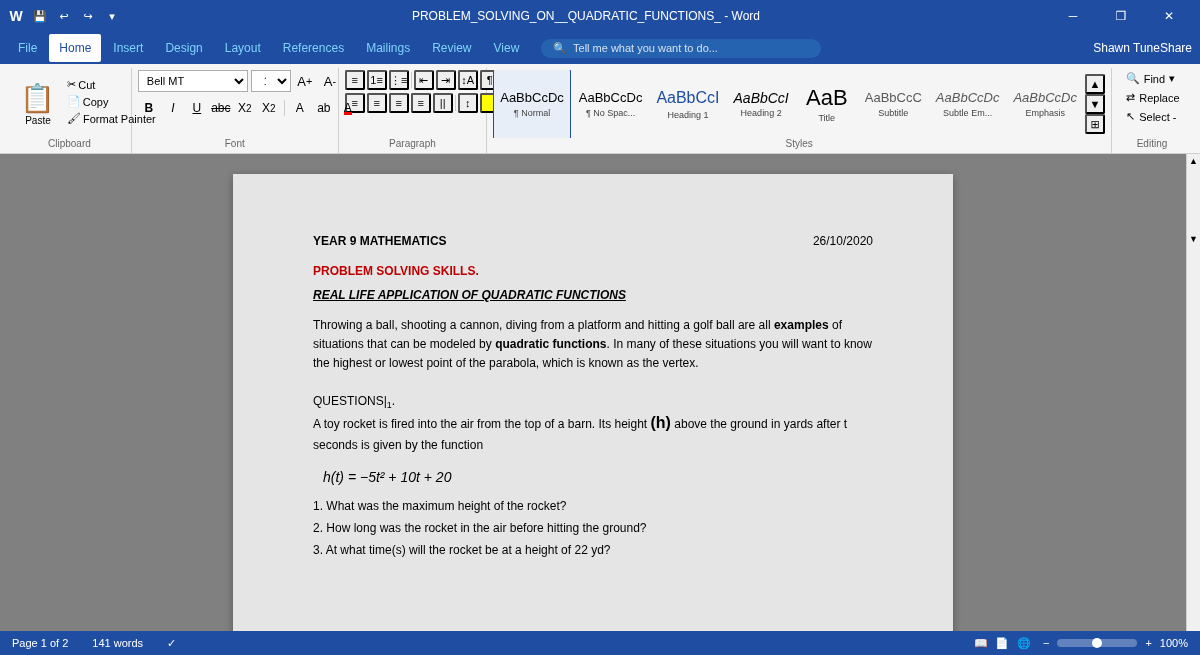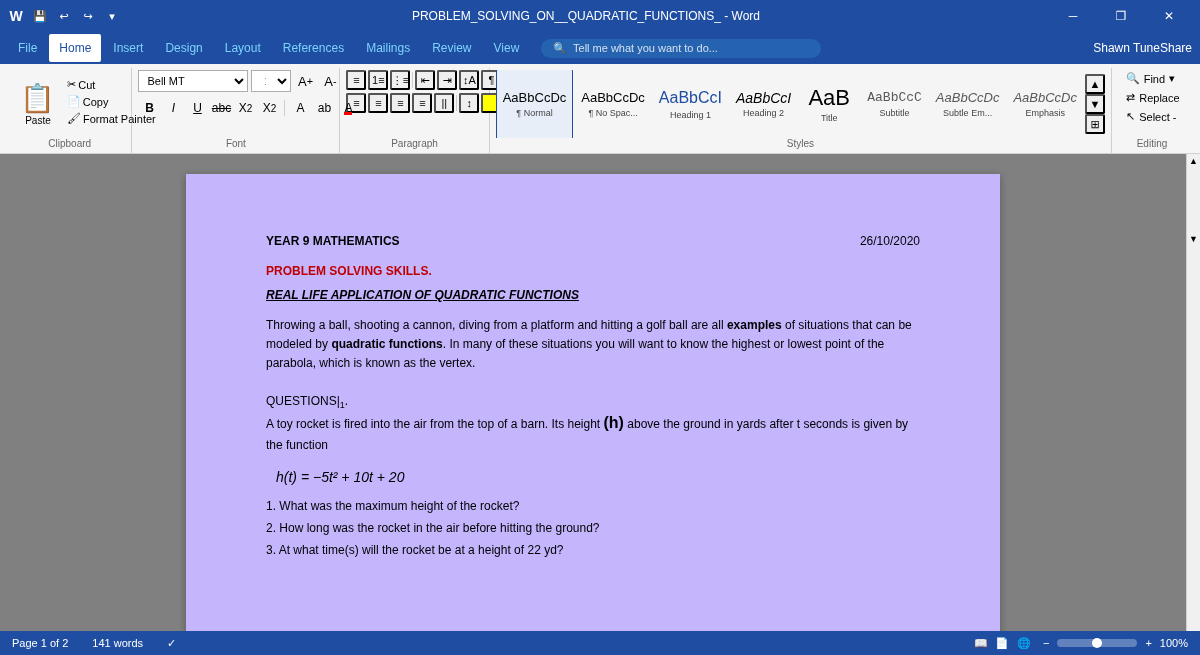--- a/index.html
+++ b/index.html
@@ -136,22 +136,22 @@
       font-size: 11px;
     }
     .style-item.normal { border: 1px solid #1e4da1; background: #e8eef8; }
     .style-preview { font-size: 16px; line-height: 1.2; }
     .style-label { font-size: 9px; color: #444; margin-top: 2px; }
 
     
     .editing-group { display: flex; flex-direction: column; gap: 2px; }
     .edit-btn { font-size: 11px; cursor: pointer; padding: 2px 8px; border-radius: 2px; display: flex; align-items: center; gap: 4px; white-space: nowrap; }
     .doc-page {
-      background: #c4b5fd;
-      width: 814px;
+      background: #e5e5e5;
+      width: 720px;
       min-height: 480px;
       padding: 60px 80px;
       box-shadow: 0 2px 8px rgba(0,0,0,0.3);
     }
 
     
     .doc-header { display: flex; justify-content: space-between; margin-bottom: 16px; }
     .doc-title-left { font-size: 12px; font-weight: bold; }
     .doc-date { font-size: 12px; }
     .doc-red { color: #c00000; font-weight: bold; font-size: 12px; margin-bottom: 10px; }
@@ -343,21 +343,21 @@
       </div>
       <div class="style-item">
         <div class="style-preview" style="font-size:14px; color:#000000; font-style:italic;">AaBbCcI</div>
         <div class="style-label">Heading 2</div>
       </div>
       <div class="style-item">
         <div class="style-preview" style="font-size:22px;">AaB</div>
         <div class="style-label">Title</div>
       </div>
       <div class="style-item">
-        <div class="style-preview" style="font-size:13px; color:#595959;font-family:Liberation Mono, monospace;">AaBbCcC</div>
+        <div class="style-preview" style="font-size:13px; color:#595959;">AaBbCcC</div>
         <div class="style-label">Subtitle</div>
       </div>
       <div class="style-item">
         <div class="style-preview" style="font-size:13px; color:#595959; font-style:italic;">AaBbCcDc</div>
         <div class="style-label">Subtle Em...</div>
       </div>
       <div class="style-item">
         <div class="style-preview" style="font-size:13px; color:#595959; font-style:italic;">AaBbCcDc</div>
         <div class="style-label">Emphasis</div>
       </div>

